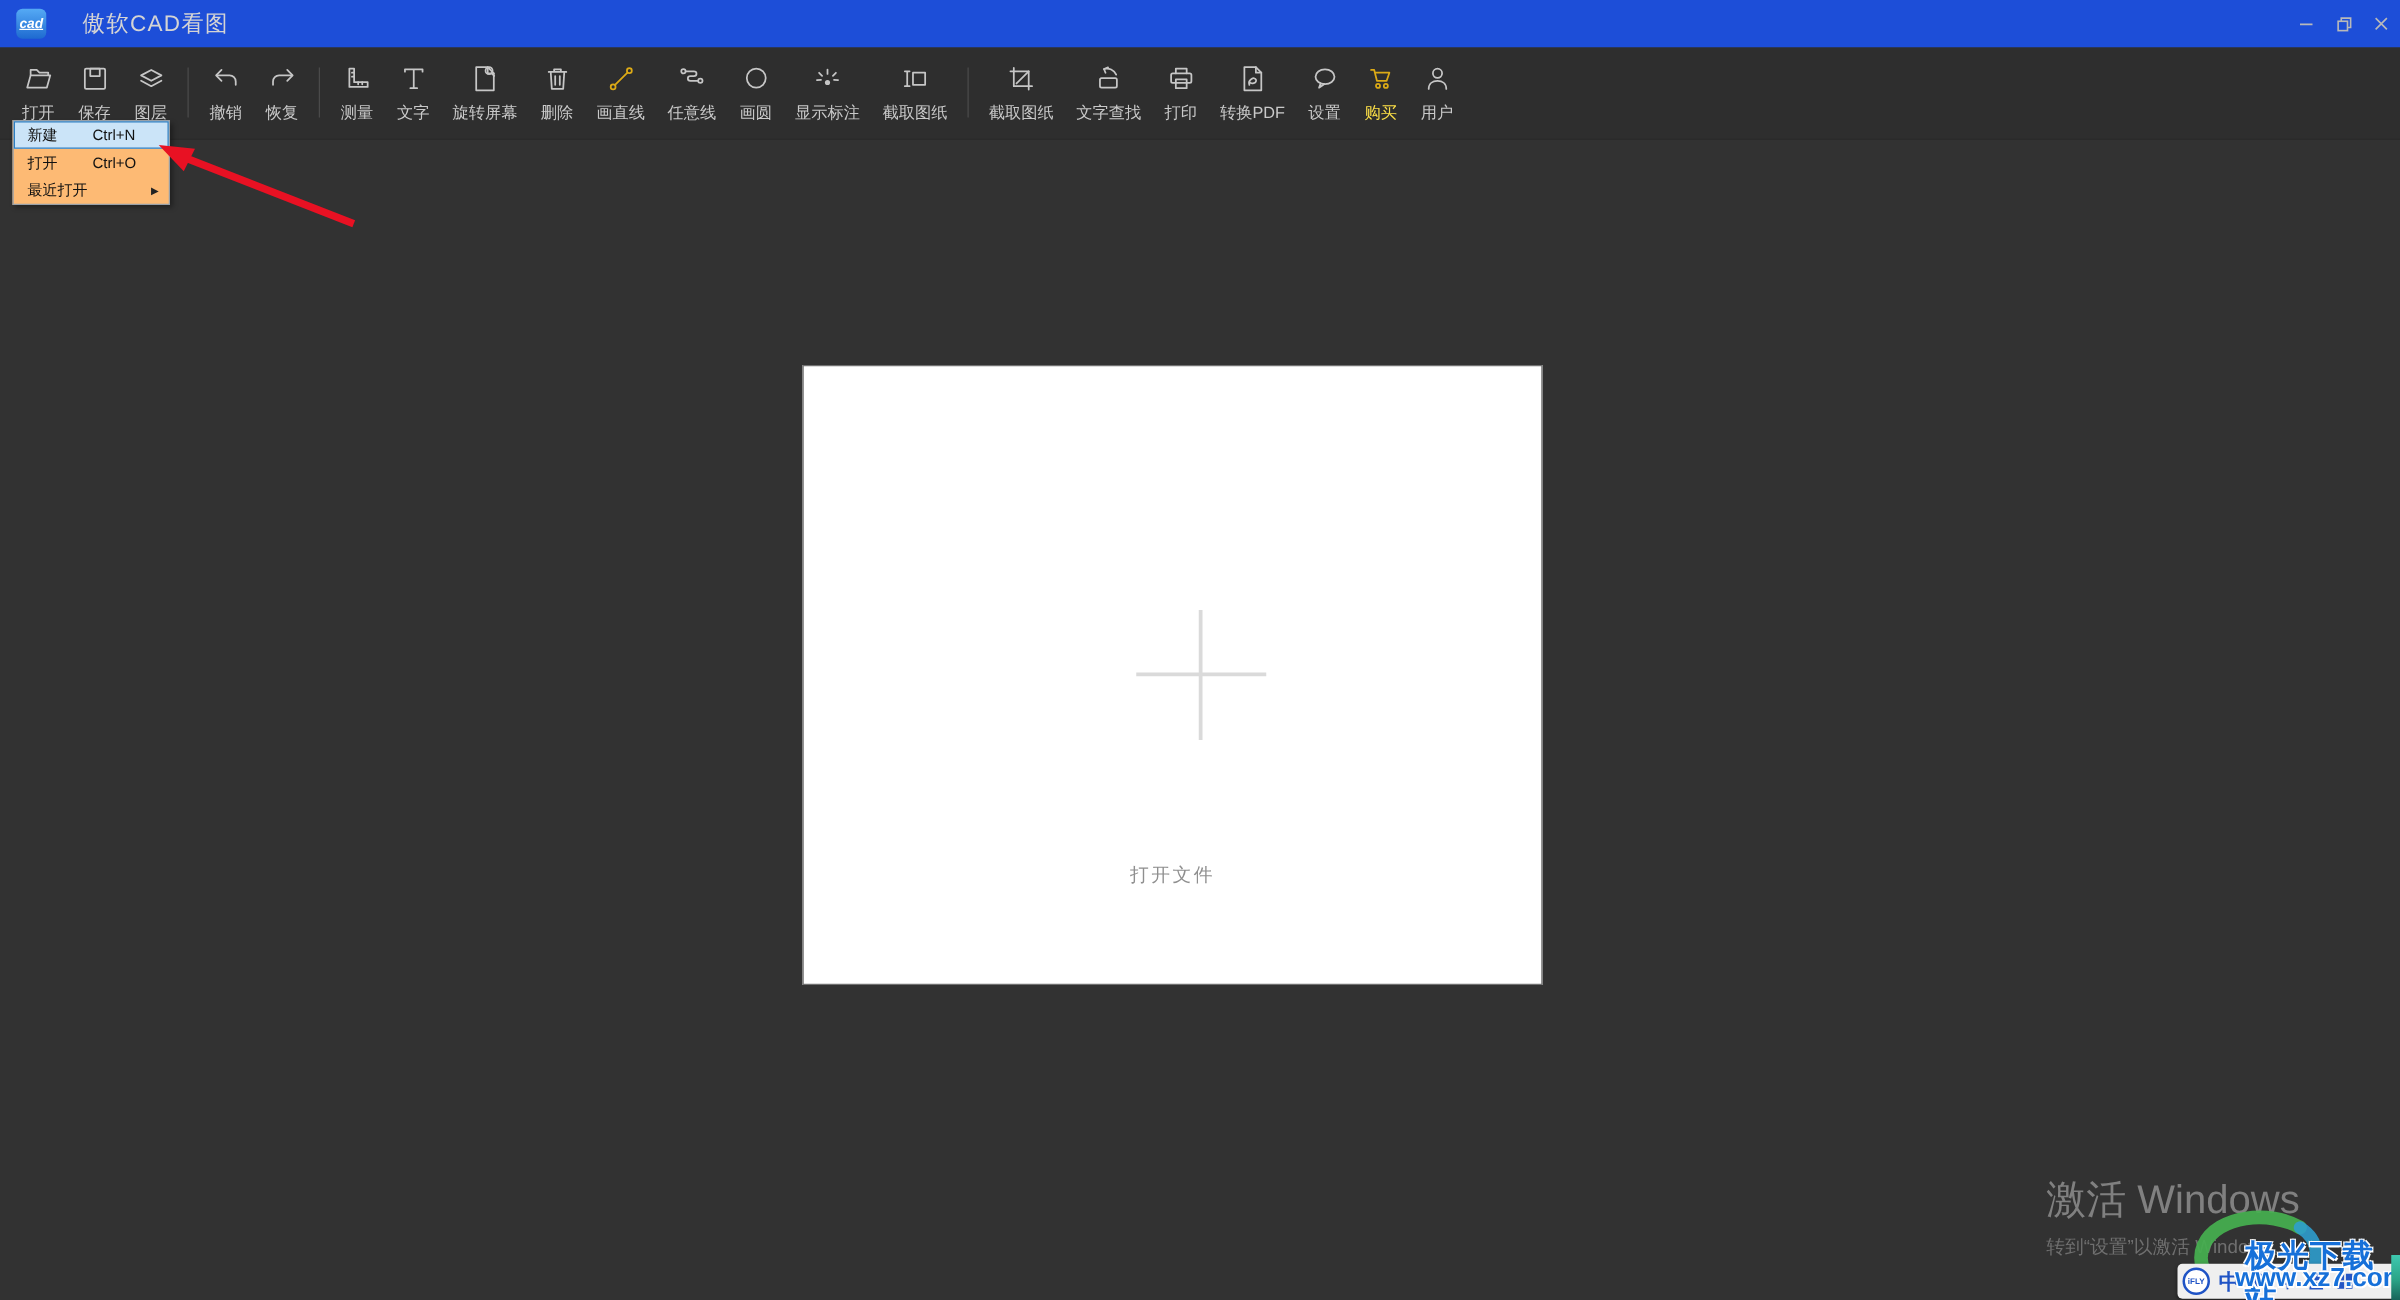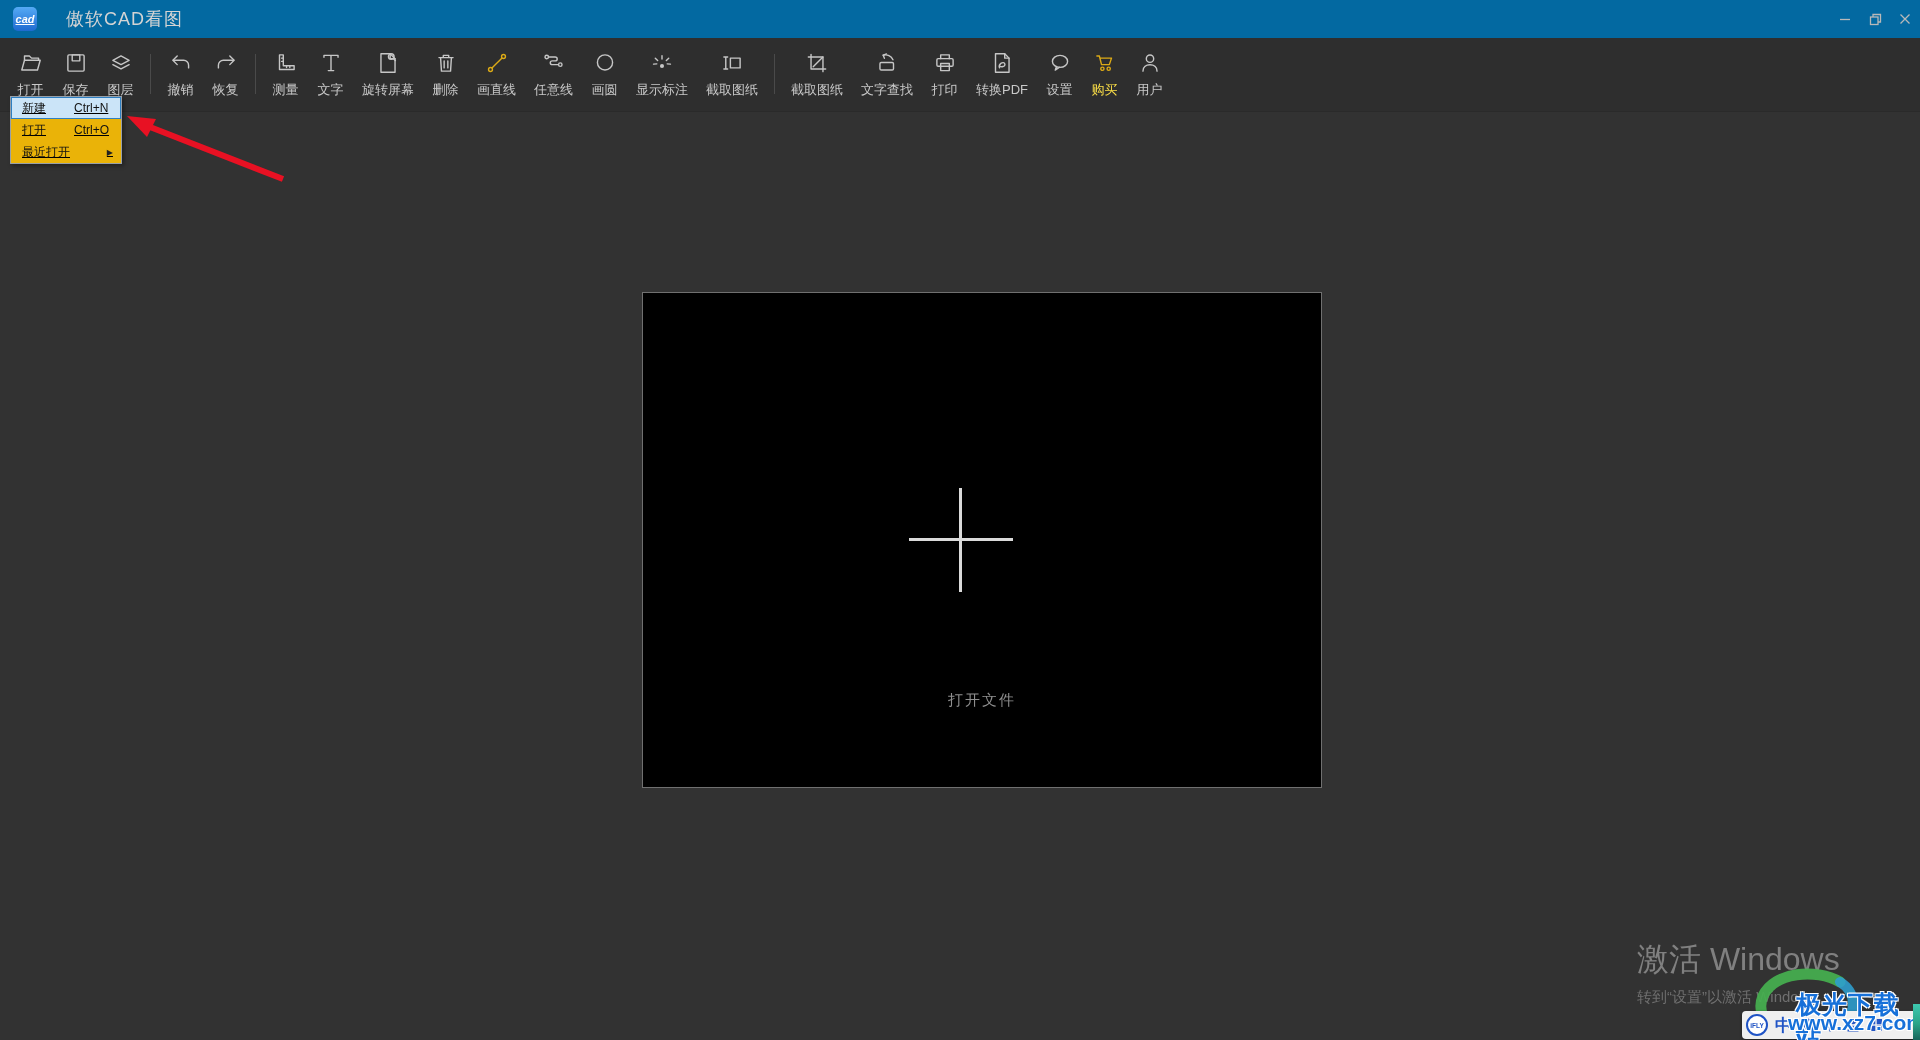--- a/index.html
+++ b/index.html
@@ -2,21 +2,21 @@
 <html><head>
 <meta charset="utf-8">
 <style>
   * { margin:0; padding:0; box-sizing:border-box; }
   html,body { width:1920px; height:1040px; overflow:hidden; background:#323232;
               font-family:"Liberation Sans","DejaVu Sans",sans-serif; }
   #stage { position:relative; width:1920px; height:1040px; background:#323232; }
 
   
   .titlebar { position:absolute; left:0; top:0; width:1920px; height:38px;
-              background:#0369a1; display:flex; align-items:center; }
+              background:#1d4ed8; display:flex; align-items:center; }
   .app-logo { width:24px; height:24px; margin-left:13px; border-radius:5px;
               background:linear-gradient(180deg,#55aaf5,#1e6ad0);
               display:flex; align-items:center; justify-content:center; }
   .app-logo span { color:#fff; font-style:italic; font-weight:bold; font-size:11px;
                    text-decoration:underline; line-height:1; }
   .app-title { color:#d4d4d4; font-size:18px; margin-left:29px; letter-spacing:1px; }
   .win-btns { margin-left:auto; display:flex; align-items:center; height:38px; }
   .win-btn { width:30px; height:38px; display:flex; align-items:center; justify-content:center; }
   .win-btn svg { stroke:#b9b9b9; stroke-width:1.3; fill:none; }
 
@@ -28,35 +28,35 @@
              padding:0 9px; cursor:default; }
   .tb-ic { width:27px; height:27px; display:flex; align-items:center; justify-content:center; }
   .tb-ic svg { width:26px; height:26px; stroke:#c6c6c6; fill:none;
                stroke-width:1.3; stroke-linecap:round; stroke-linejoin:round; }
   .tb-ic.yellow svg { stroke:#dcaa16; }
   .tb-lb { margin-top:5px; font-size:13px; color:#c9c9c9; white-space:nowrap; }
   .tb-lb.yellow { color:#fde047; }
   .tb-sep { width:1px; height:40px; background:#4a4a4a; margin:5px 7px 0 7px; }
 
   
-  .menu { position:absolute; left:10px; top:96px; width:112px; background:#eab308;
-          border:1px solid #98a0a8; z-index:30; box-shadow:2px 2px 4px rgba(0,0,0,.35);text-decoration:underline; }
+  .menu { position:absolute; left:10px; top:96px; width:126px; background:#fdba74;
+          border:1px solid #98a0a8; z-index:30; box-shadow:2px 2px 4px rgba(0,0,0,.35); }
   .menu-row { height:22px; display:flex; align-items:center; font-size:12px;
               color:#111; padding:0 8px 0 11px; position:relative; }
   .menu-row .ml { width:52px; }
   .menu-row .ms { color:#111; }
   .menu-row .sub { margin-left:auto; font-size:8px; color:#222; }
   .menu-row.hl { background:#cbe4f8; border:1px solid #2e7fc2; padding:0 7px 0 10px; }
 
   
   .anno-arrow { position:absolute; left:0; top:0; z-index:40; pointer-events:none; }
 
   
-  .drawing-area { position:absolute; left:642px; top:292px; width:680px; height:496px;
-                  background:#000000; border:1px solid #707070;padding-left:13px; }
+  .drawing-area { position:absolute; left:642px; top:292px; width:592px; height:496px;
+                  background:#ffffff; border:1px solid #707070;padding-left:13px; }
   .ch-h { position:absolute; left:266px; top:245px; width:104px; height:3px; background:#dadada; }
   .ch-v { position:absolute; left:316px; top:195px; width:3px; height:104px; background:#dadada; }
   .open-file { position:absolute; left:0; top:398px; width:100%; text-align:center;
                color:#8f8f8f; font-size:15px; letter-spacing:2px; cursor:pointer; }
 
   
   .act-wm { position:absolute; left:1637px; top:938px; color:#7c7c7c; }
   .act-wm .t1 { font-size:32px; color:#808080; }
   .act-wm .t2 { font-size:15px; color:#6f6f6f; margin-top:6px; }
 

